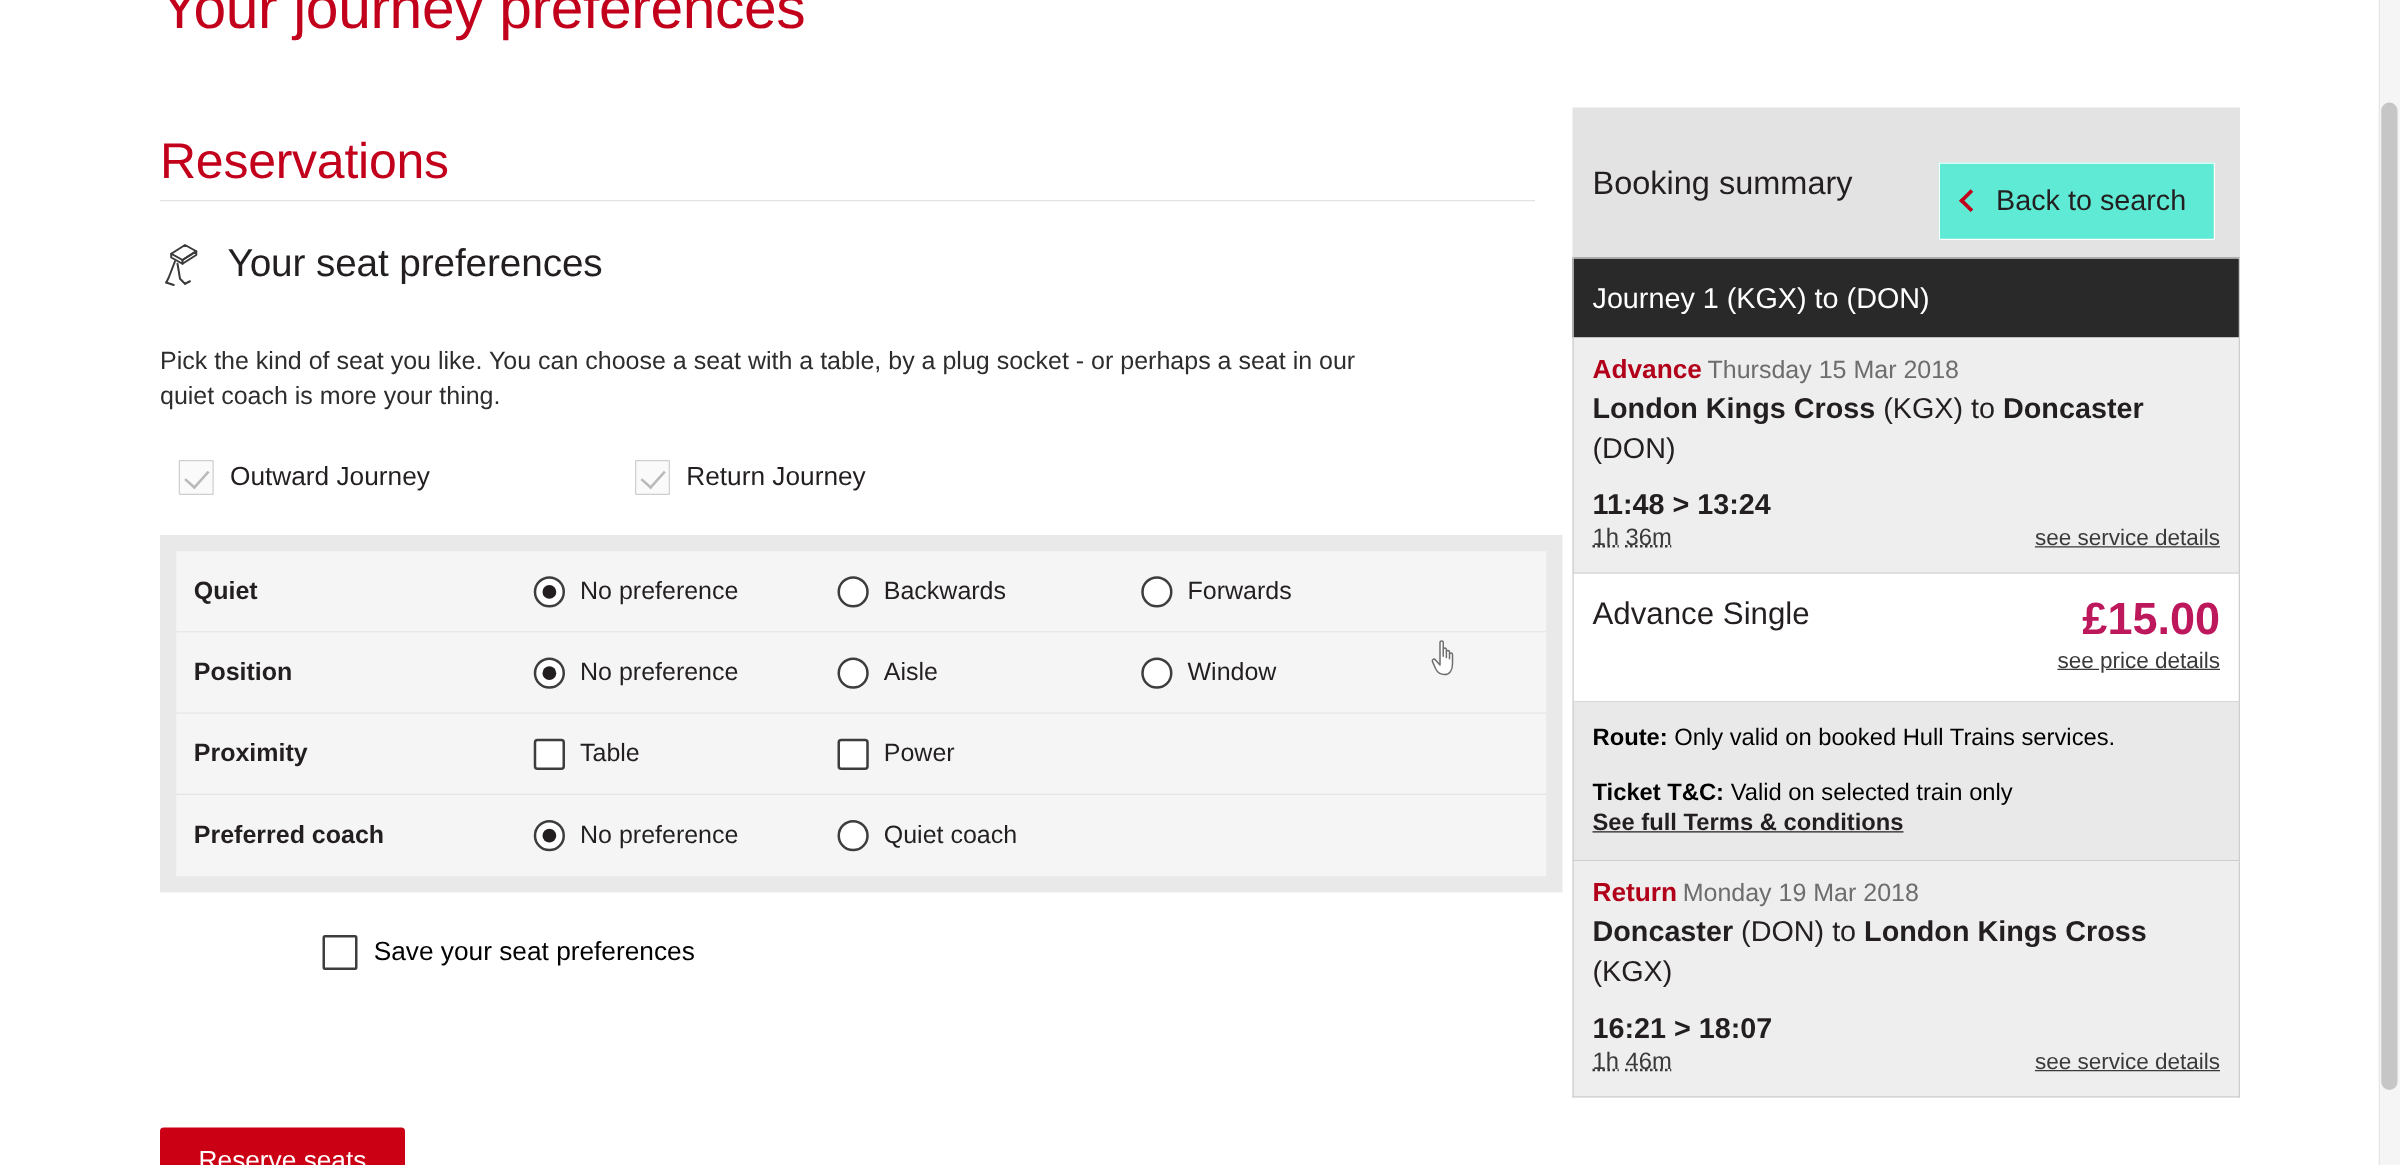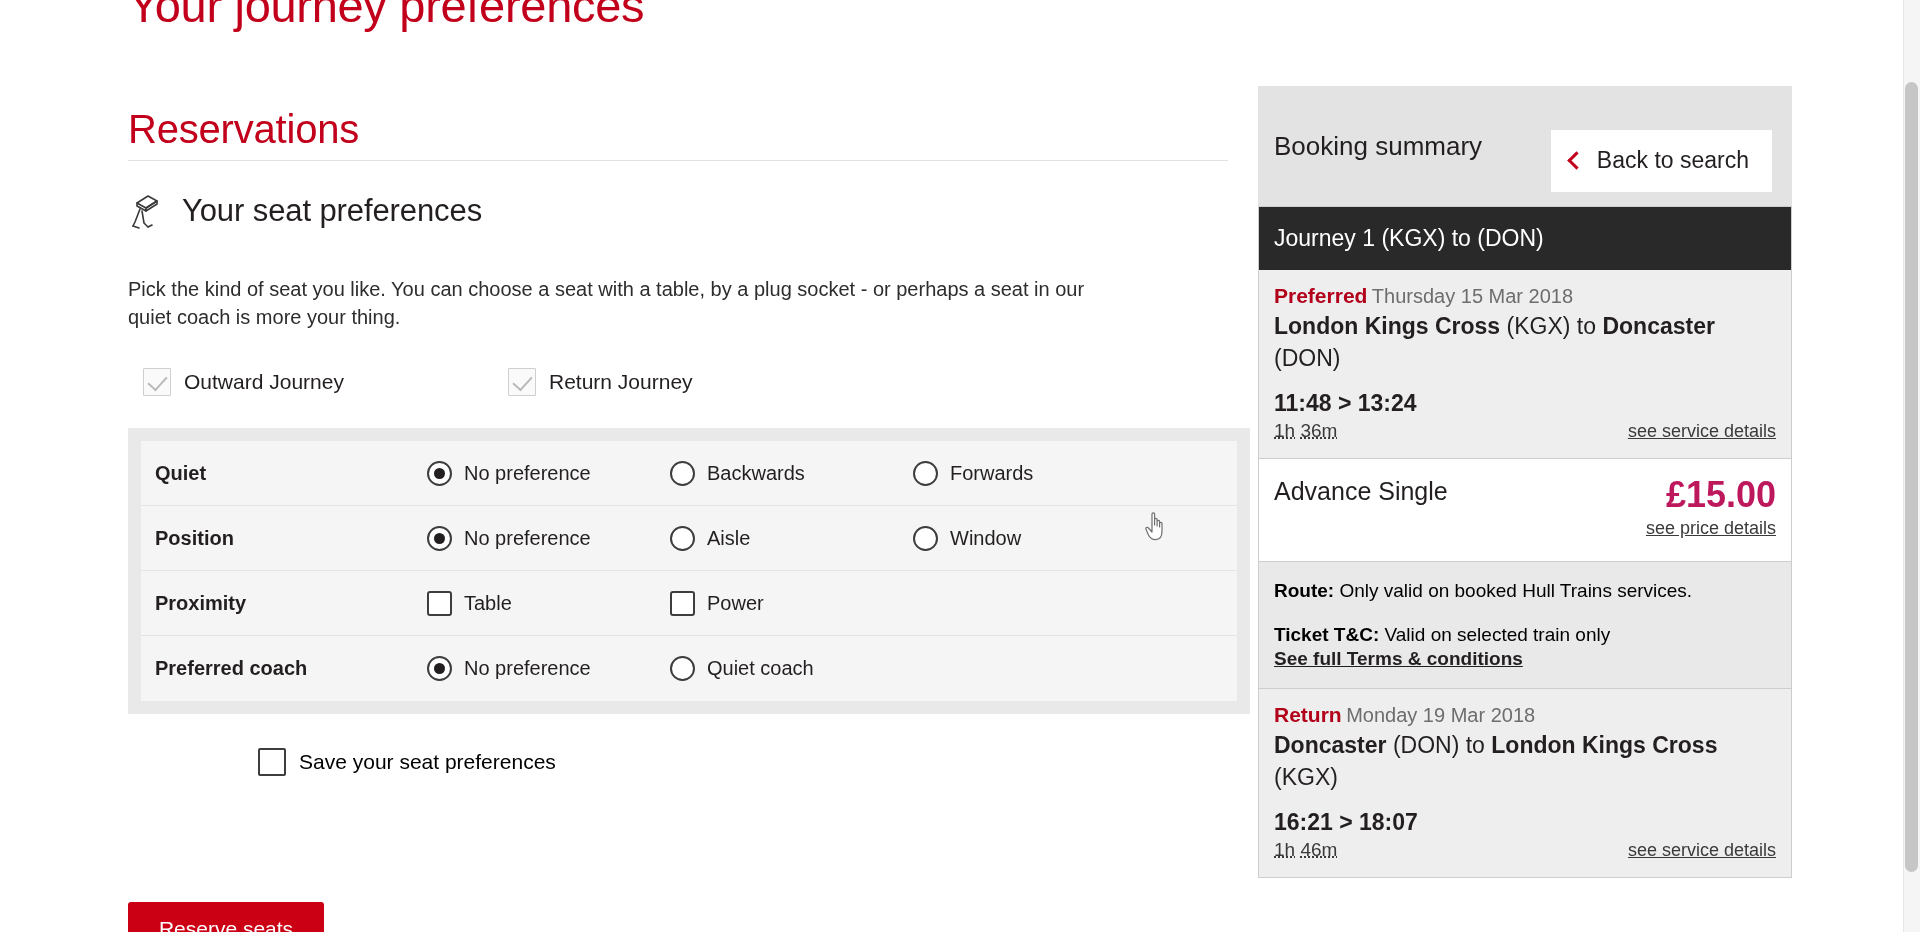--- a/index.html
+++ b/index.html
@@ -236,21 +236,21 @@
     display: flex;
     align-items: center;
     justify-content: space-between;
     padding: 0 20px 0 16px;
   }
   .summary-head-title {
     font-size: 26px;
     color: #231f20;
   }
   .back-btn {
-    background: #ffffff;
+    background: #5eead4;
     border: 1px solid #ffffff;
     height: 62px;
     display: flex;
     align-items: center;
     gap: 14px;
     padding: 0 22px 0 18px;
     cursor: pointer;
     font-family: "Liberation Sans", sans-serif;
     margin-top: 29px;
   }
@@ -528,21 +528,21 @@
         <span class="back-btn-label">Back to search</span>
       </button>
     </div>
 
     <div class="journey-bar">
       <span class="journey-bar-label">Journey 1 (KGX) to (DON)</span>
     </div>
 
     <div class="leg">
       <div class="leg-kind-line">
-        <span class="leg-kind">Preferred</span>
+        <span class="leg-kind">Advance</span>
         <span class="leg-date">Thursday 15 Mar 2018</span>
       </div>
       <div class="leg-route">
         <b>London Kings Cross</b>
         <span class="code">(KGX)</span>
         <span class="code">to</span>
         <b>Doncaster</b>
         <span class="code">(DON)</span>
       </div>
       <div class="leg-times">11:48 &gt; 13:24</div>

